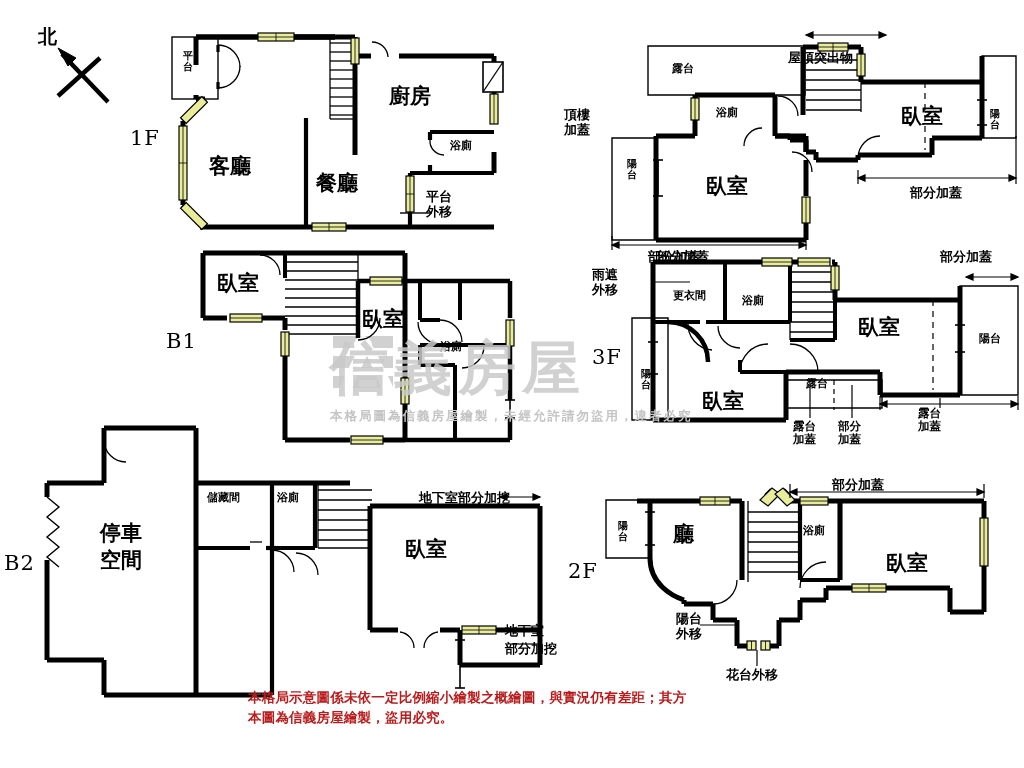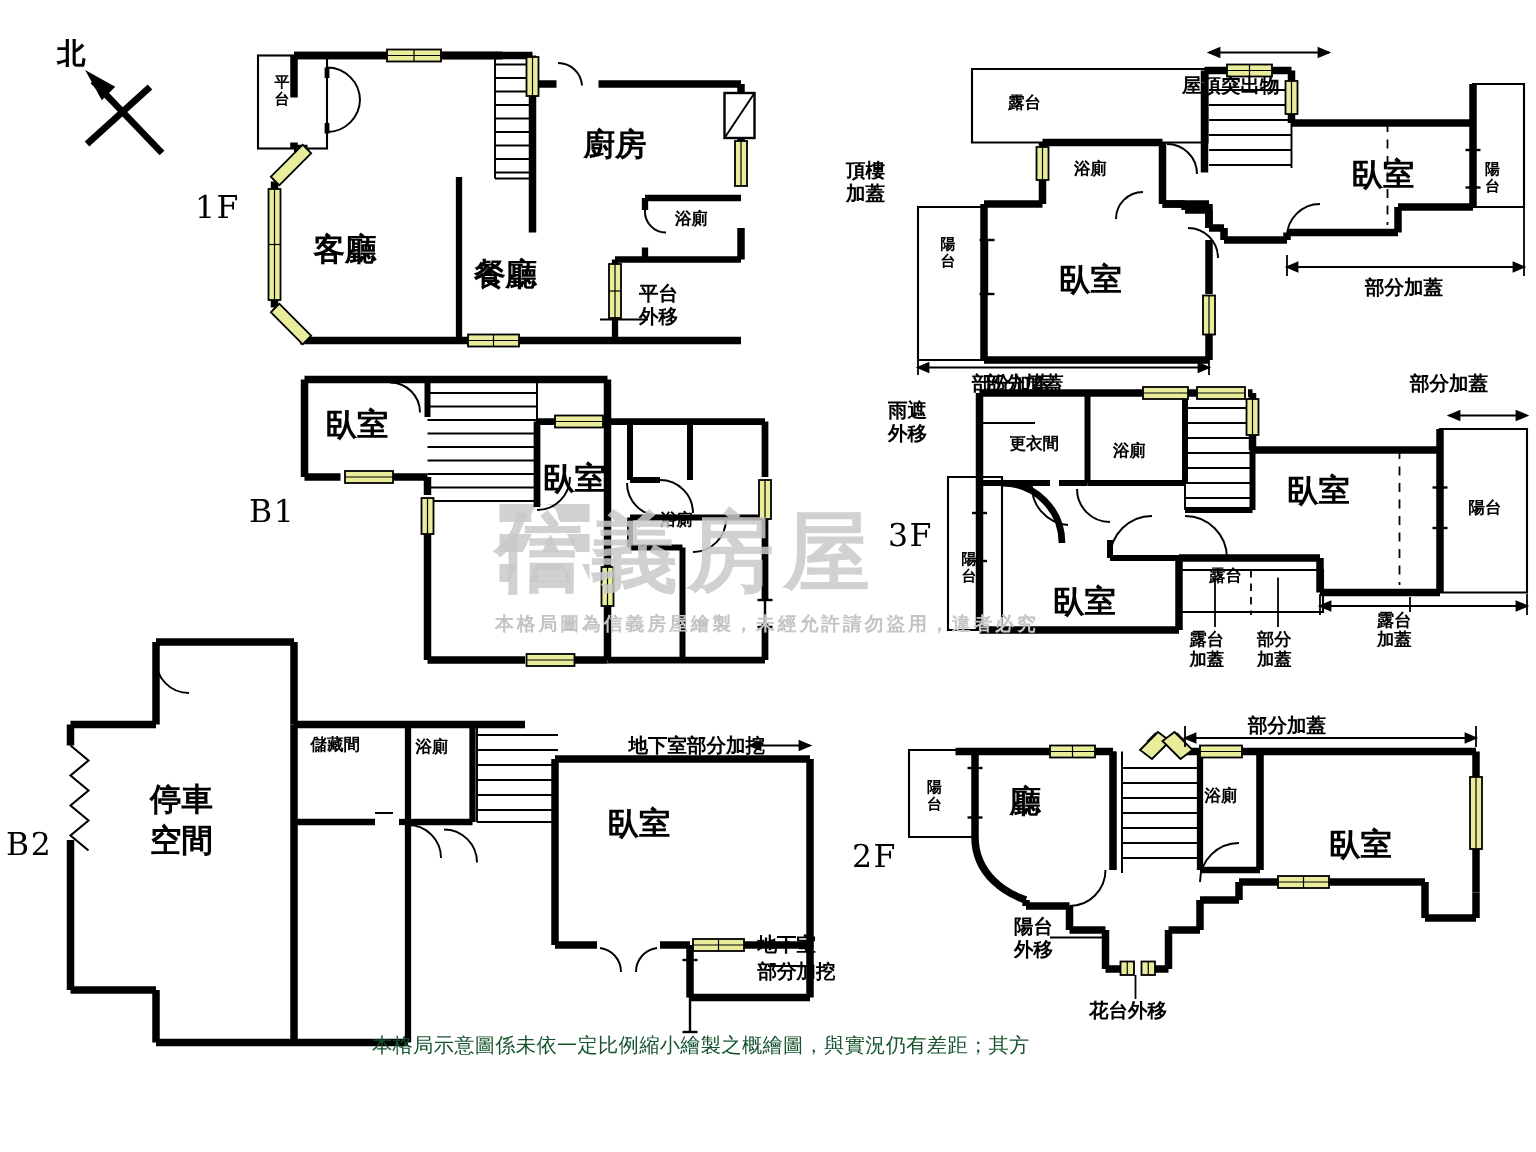--- a/index.html
+++ b/index.html
@@ -10,21 +10,21 @@
   .lbl{position:absolute;font-family:"DejaVu Sans","Liberation Sans",sans-serif;
        color:#000;white-space:pre;line-height:1.12;font-weight:700;}
   .floor-tag{font-size:21px;font-weight:400;font-family:"DejaVu Serif","Liberation Serif",serif;letter-spacing:1px;}
   .room{font-size:21px;}
   .room-sm{font-size:11px;}
   .room-xs{font-size:10px;}
   .note{font-size:13px;}
   .note-sm{font-size:11.5px;}
   .north{font-size:19px;}
   .disclaimer{position:absolute;left:248px;top:688px;width:540px;
-     font-size:13.5px;line-height:1.45;font-weight:400;letter-spacing:.2px;color:#14532d;}
+     font-size:13.5px;line-height:1.45;font-weight:700;letter-spacing:.2px;color:#b91c1c;}
   .wm-big{position:absolute;font-size:58px;font-weight:700;color:#c9c9c9;
      font-family:"DejaVu Serif","Liberation Serif",serif;letter-spacing:6px;
      left:330px;top:330px;opacity:.85;}
   .wm-sm{position:absolute;left:330px;top:408px;font-size:12.5px;color:#c4c4c4;
      letter-spacing:2px;font-weight:700;}
 </style>
 </head>
 <body>
 
 <div id="stage">
@@ -629,15 +629,16 @@
   <div class="lbl note" style="left:832px;top:478px;">部分加蓋</div>
   <div class="lbl note" style="left:676px;top:612px;text-align:center;">陽台
 外移</div>
   <div class="lbl note" style="left:726px;top:668px;">花台外移</div>
 
   <div class="wm-big">信義房屋</div>
   <div class="wm-sm">本格局圖為信義房屋繪製，未經允許請勿盜用，違者必究</div>
 
   <div class="disclaimer">
     <div>本格局示意圖係未依一定比例縮小繪製之概繪圖，與實況仍有差距；其方</div>
+    <div>本圖為信義房屋繪製，盜用必究。</div>
   </div>
 
 </div>
 
 </body></html>

